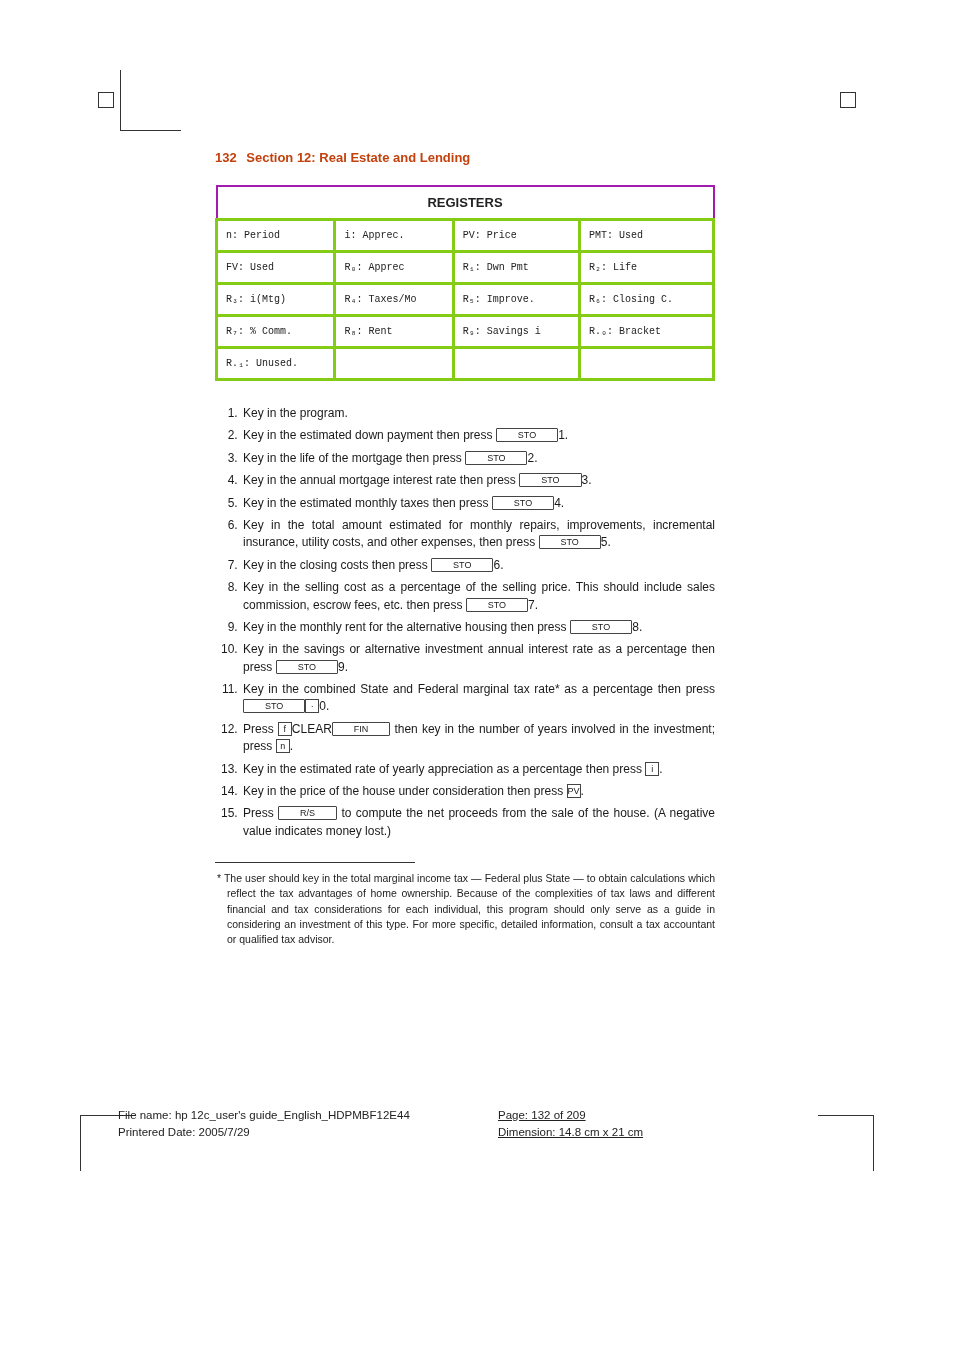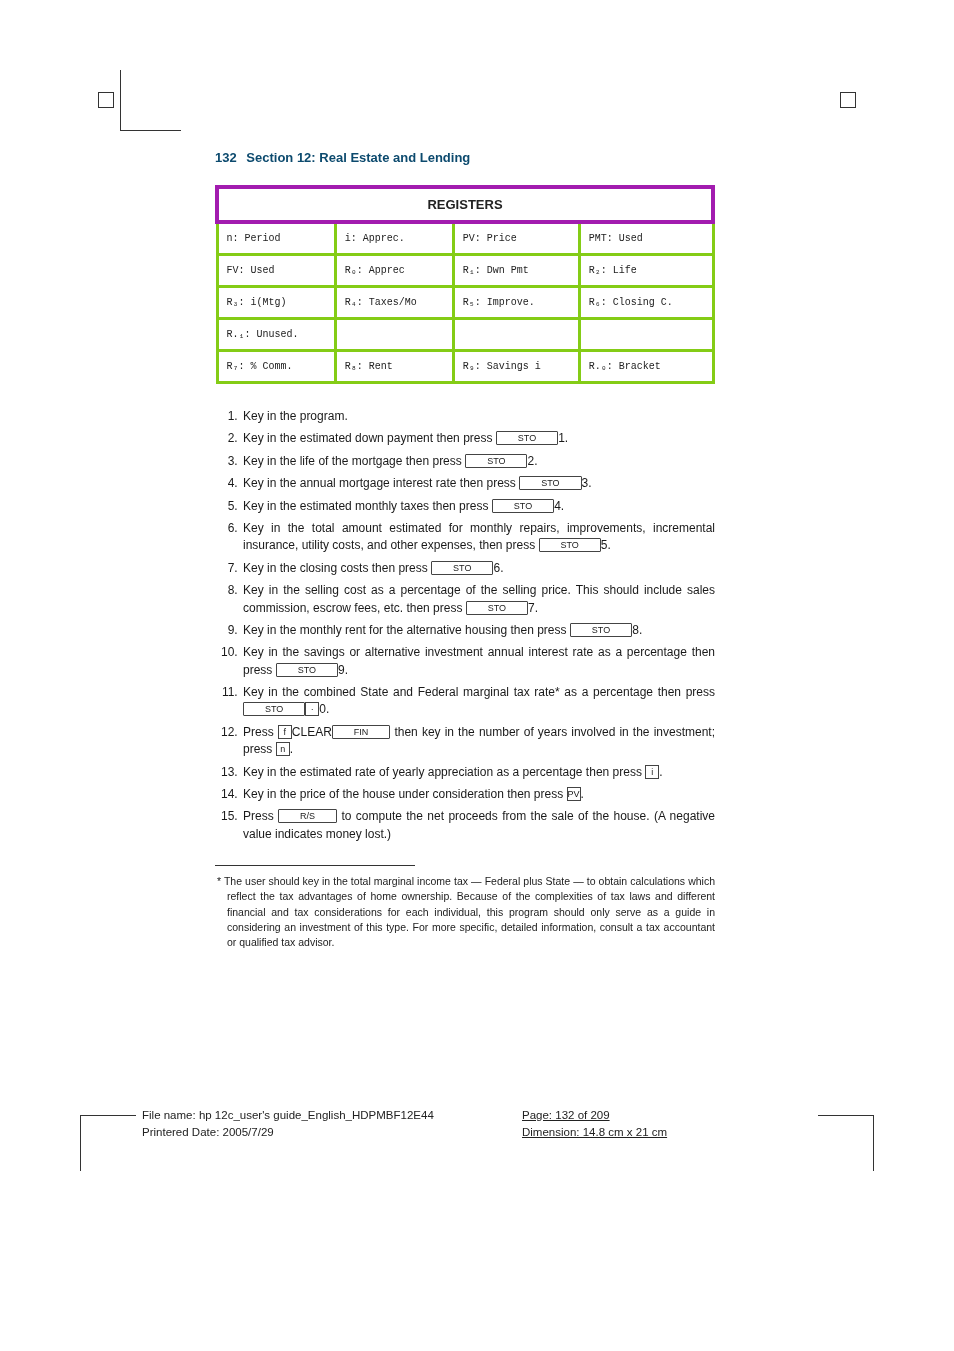--- a/index.html
+++ b/index.html
@@ -25,34 +25,34 @@
   .sq { position:absolute; width:14px; height:14px; border:1px solid #333; }
   .sq-tl { top: 92px; left: 98px; }
   .sq-tr { top: 92px; right: 98px; }
   .content {
     position: absolute;
     top: 150px;
     left: 215px;
     width: 500px;
   }
   .header {
-    color: #0c4a6e;
+    color: #c2410c;
     font-weight: bold;
     font-size: 13px;
     margin-bottom: 20px;
     font-family: Verdana, Arial, sans-serif;
   }
   .header .pg { margin-right: 6px; }
   table.reg {
     width: 100%;
     border-collapse: collapse;
     margin-bottom: 24px;
   }
   table.reg th {
-    border: 4px solid #a21caf;
+    border: 2px solid #a21caf;
     padding: 8px 6px;
     text-align: center;
     font-family: Arial, sans-serif;
     font-size: 13px;
     font-weight: bold;
   }
   table.reg td {
     border: 3px solid #84cc16;
     padding: 9px 8px;
     font-family: Liberation Mono, monospace;
@@ -108,21 +108,20 @@
   }
   .page-footer {
     position: absolute;
     bottom: 210px;
     left: 118px;
     font-family: Arial, sans-serif;
     font-size: 11.5px;
     color: #222;
     line-height: 1.5;
     width: 700px;
-    margin-left: 24px;
   }
   .page-footer .col2 { position:absolute; left: 380px; top:0;text-decoration:underline; }
 </style>
 </head>
 <body>
 
 <div class="crop-tl"></div>
 <div class="sq sq-tl"></div>
 <div class="sq sq-tr"></div>
 <div class="crop-bl"></div>
@@ -152,30 +151,30 @@
       <td>R₁: Dwn Pmt</td>
       <td>R₂: Life</td>
     </tr>
     <tr>
       <td>R₃: i(Mtg)</td>
       <td>R₄: Taxes/Mo</td>
       <td>R₅: Improve.</td>
       <td>R₆: Closing C.</td>
     </tr>
     <tr>
+      <td>R₇: % Comm.</td>
+      <td>R₈: Rent</td>
+      <td>R₉: Savings i</td>
+      <td>R.₀: Bracket</td>
+    </tr>
+    <tr>
       <td>R.₁: Unused.</td>
       <td></td>
       <td></td>
       <td></td>
-    </tr>
-    <tr>
-      <td>R₇: % Comm.</td>
-      <td>R₈: Rent</td>
-      <td>R₉: Savings i</td>
-      <td>R.₀: Bracket</td>
     </tr>
   </tbody>
     </table>
 
   <ol class="steps" id="steps">
       <li>Key in the program.</li>
       <li>Key in the estimated down payment then press <span class="key">STO</span>1.</li>
       <li>Key in the life of the mortgage then press <span class="key">STO</span>2.</li>
       <li>Key in the annual mortgage interest rate then press <span class="key">STO</span>3.</li>
       <li>Key in the estimated monthly taxes then press <span class="key">STO</span>4.</li>

